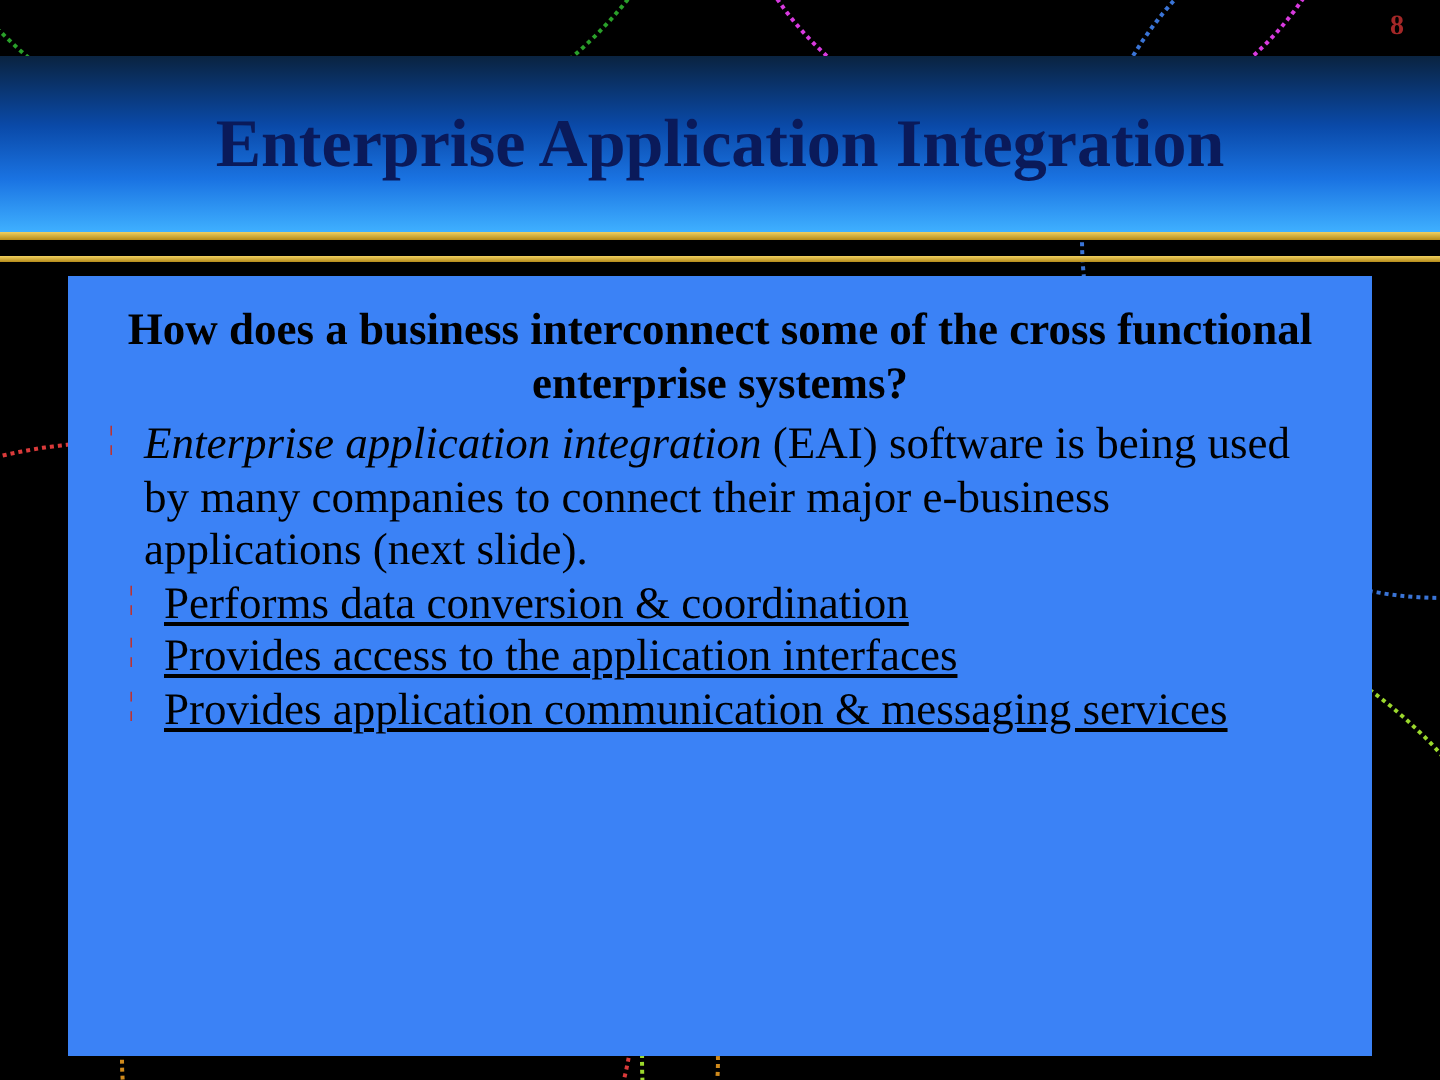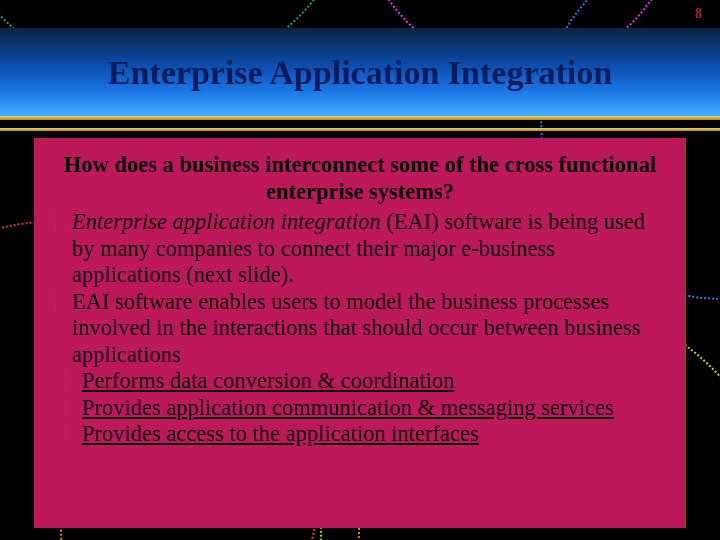--- a/index.html
+++ b/index.html
@@ -62,21 +62,21 @@
     font-weight: bold;
     z-index: 5;
   }
 
   .content-box {
     position: absolute;
     top: 138px;
     left: 34px;
     right: 34px;
     bottom: 12px;
-    background: #be185d;
+    background: #3b82f6;
     z-index: 4;
     padding: 14px 20px 0 20px;
     color: #000;
     font-size: 22.5px;
     line-height: 1.18;
   }
   .heading {
     font-weight: bold;
     text-align: center;
     margin-bottom: 4px;
@@ -115,18 +115,17 @@
 <div class="title">Enterprise Application Integration</div>
 <div class="gold-line gold-top"></div>
 <div class="gold-line gold-bottom"></div>
 
 <div class="content-box">
   <div class="heading">How does a business interconnect some of the cross functional enterprise systems?</div>
   <ul class="bullets">
     <li>
       <span class="ital">Enterprise application integration</span><span> (EAI) software is being used by many companies to connect their major e-business applications (next slide).</span>
     </li>
-    <li>EAI software enables users to model the business processes involved in the interactions that should occur between business applications</li>
     <li class="sub">Performs data conversion &amp; coordination</li>
+    <li class="sub">Provides access to the application interfaces</li>
     <li class="sub">Provides application communication &amp; messaging services</li>
-    <li class="sub">Provides access to the application interfaces</li>
   </ul>
 </div>
 
 </body></html>

